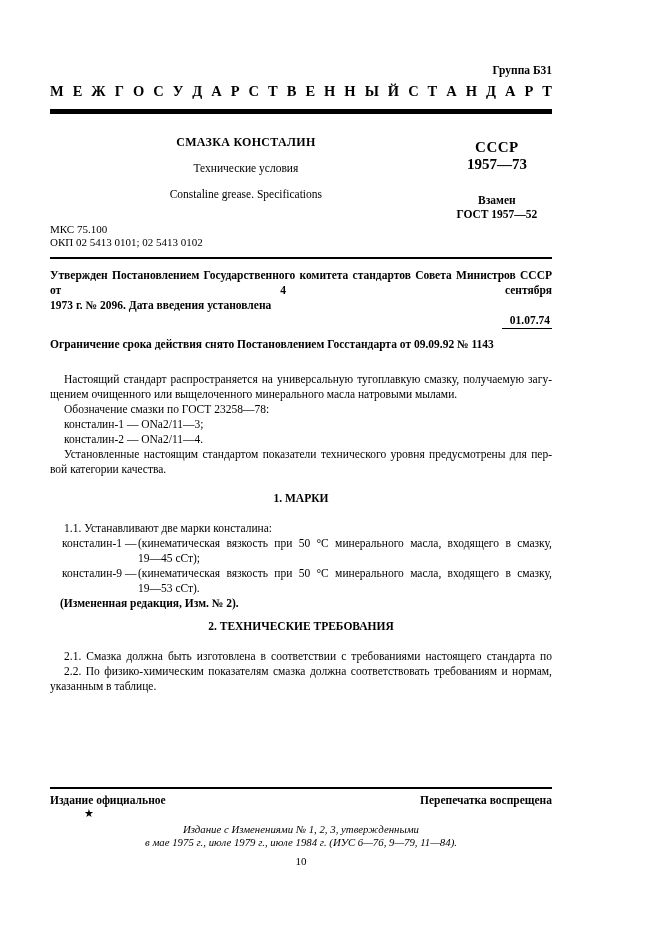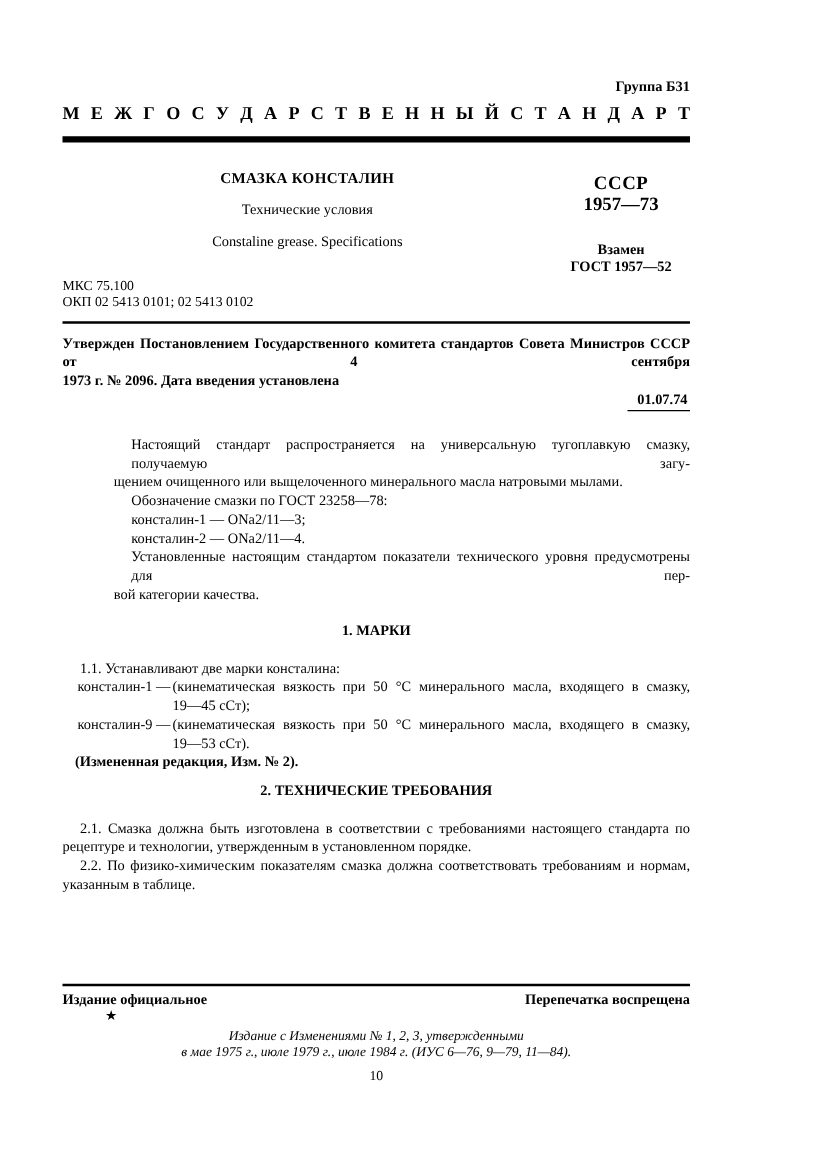--- a/index.html
+++ b/index.html
@@ -35,21 +35,21 @@
   .codes{margin-top:2px;}
   .code-line{font-size:11px;line-height:13px;}
   .thin-rule{margin-top:8px;height:2px;background:#000;}
   .approval{margin-top:9px;font-weight:bold;}
   .line{display:block;}
   .jl{text-align:justify;text-align-last:justify;}
   .indent{padding-left:14px;}
   .date-row{text-align:right;line-height:14px;}
   .date-underlined{display:inline-block;font-weight:bold;border-bottom:1.5px solid #000;padding:0 2px 1px 8px;}
   .limitation{margin-top:8px;font-weight:bold;}
-  .intro{margin-top:20px;margin-left:41px;}
+  .intro{margin-top:20px;}
   .section-heading{margin-top:14px;text-align:center;font-weight:bold;font-size:11.5px;line-height:14px;}
   .clause-first{margin-top:16px;}
   .mark-item{display:flex;padding-left:12px;}
   .mark-term{width:76px;flex-shrink:0;}
   .mark-def{flex:1;}
   .amendment{font-weight:bold;padding-left:10px;}
   .h2-heading{margin-top:8px;}
   .footer{position:absolute;left:50px;right:59px;top:787px;}
   .footer-rule{height:2px;background:#000;}
   .footer-row{display:flex;justify-content:space-between;margin-top:4px;font-weight:bold;line-height:14px;}
@@ -91,20 +91,21 @@
     <div class="thin-rule"></div>
 
     <div class="approval">
       <span class="line jl">Утвержден Постановлением Государственного комитета стандартов Совета Министров СССР от 4 сентября</span>
       <span class="line">1973 г. № 2096. Дата введения установлена</span>
     </div>
     <div class="date-row">
       <span class="date-underlined">01.07.74</span>
     </div>
 
+    <div class="limitation">Ограничение срока действия снято Постановлением Госстандарта от 09.09.92 № 1143</div>
 
     <div class="intro">
       <span class="line jl indent">Настоящий стандарт распространяется на универсальную тугоплавкую смазку, получаемую загу-</span>
       <span class="line">щением очищенного или выщелоченного минерального масла натровыми мылами.</span>
       <span class="line indent">Обозначение смазки по ГОСТ 23258—78:</span>
       <span class="line indent">консталин-1 — ONa2/11—3;</span>
       <span class="line indent">консталин-2 — ONa2/11—4.</span>
       <span class="line jl indent">Установленные настоящим стандартом показатели технического уровня предусмотрены для пер-</span>
       <span class="line">вой категории качества.</span>
     </div>
@@ -128,21 +129,20 @@
         <span class="line">19—53 сСт).</span>
       </div>
     </div>
 
     <div class="amendment">(Измененная редакция, Изм. № 2).</div>
 
     <div class="section-heading h2-heading">2. ТЕХНИЧЕСКИЕ ТРЕБОВАНИЯ</div>
 
     <div class="clause-first">
       <span class="line jl indent">2.1. Смазка должна быть изготовлена в соответствии с требованиями настоящего стандарта по</span>
-      <span class="line">рецептуре и технологии, утвержденным в установленном порядке.</span>
     </div>
 
     <div>
       <span class="line jl indent">2.2. По физико-химическим показателям смазка должна соответствовать требованиям и нормам,</span>
       <span class="line">указанным в таблице.</span>
     </div>
 
   </div>
 
   <div class="footer">

